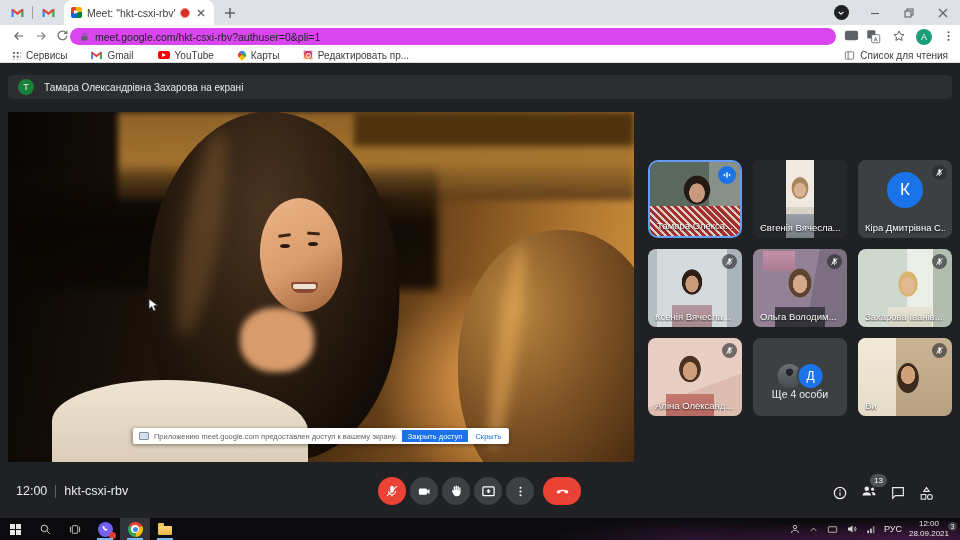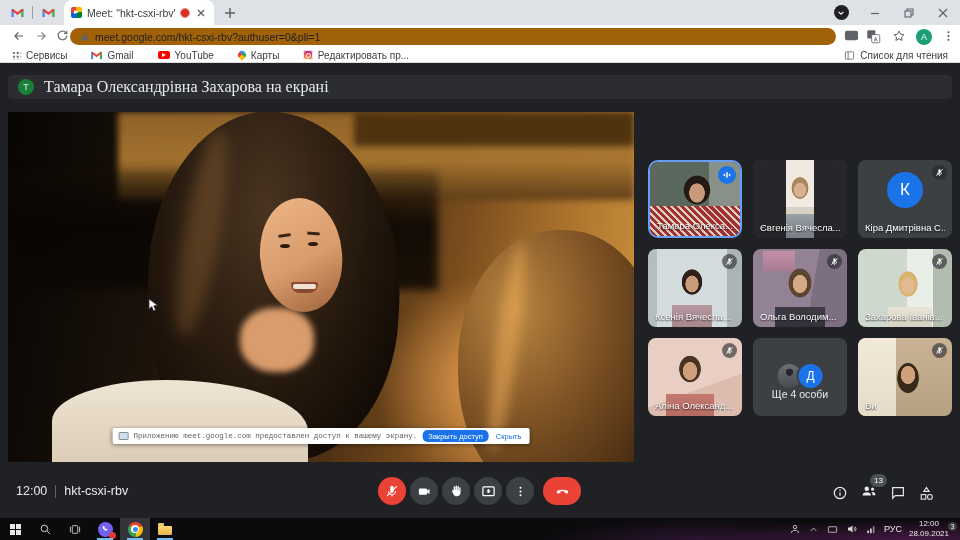--- a/index.html
+++ b/index.html
@@ -16,42 +16,42 @@
   .tab-title{font-size:10.5px;color:#3c4043;white-space:nowrap;overflow:hidden;flex:1;}
   .rec-dot{width:8px;height:8px;border-radius:50%;background:#d93025;border:1.5px solid #f28b82;flex:0 0 auto;}
   .tab-x{width:12px;height:12px;flex:0 0 auto;}
   #newtab{position:absolute;left:222px;top:5px;width:16px;height:16px;}
   #wincontrols{position:absolute;right:0;top:0;height:25px;display:flex;align-items:center;}
   .winbtn{width:34px;height:25px;display:flex;align-items:center;justify-content:center;}
   .prof-circ{width:15px;height:15px;border-radius:50%;background:#202124;display:flex;align-items:center;justify-content:center;}
   
   #toolbar{position:absolute;left:0;top:25px;width:960px;height:23px;background:#fff;}
   .navico{position:absolute;top:4px;}
-  #urlbar{position:absolute;left:70px;top:3px;width:766px;height:17px;border-radius:9px;background:#a16207;
+  #urlbar{position:absolute;left:70px;top:3px;width:766px;height:17px;border-radius:9px;background:#d946ef;
           display:flex;align-items:center;gap:6px;padding:0 10px;box-sizing:border-box;}
   #urltext{font-size:10.5px;color:#202124;white-space:nowrap;overflow:hidden;}
   .tb-right{position:absolute;top:4px;}
   .avatarA{width:16px;height:16px;border-radius:50%;background:#1b9e77;color:#fff;font-size:9px;display:flex;align-items:center;justify-content:center;}
   
   #bookmarks{position:absolute;left:0;top:48px;width:960px;height:15px;background:#fff;border-bottom:1px solid #dadce0;
              display:flex;align-items:center;padding:0 12px;box-sizing:border-box;gap:24px;}
   .bm{display:flex;align-items:center;gap:5px;font-size:10px;color:#3c4043;white-space:nowrap;}
   .grid-ico{width:9px;height:9px;background-image:radial-gradient(#5f6368 1.1px,transparent 1.2px);background-size:3.8px 3.8px;}
   .yt-ico{width:12px;height:8.5px;background:#f00;border-radius:2px;position:relative;}
   .yt-ico::after{content:"";position:absolute;left:4.5px;top:2px;border-left:4px solid #fff;border-top:2.2px solid transparent;border-bottom:2.2px solid transparent;}
   .pin-ico{width:8px;height:8px;border-radius:50% 50% 50% 0;transform:rotate(-45deg);background:conic-gradient(#4285f4 0 25%,#34a853 0 50%,#fbbc04 0 75%,#ea4335 0);}
   .ig-ico{width:9.5px;height:9.5px;border-radius:3px;background:radial-gradient(circle at 30% 110%,#fdc468 5%,#e95950 50%,#bc2a8d 80%);box-shadow:inset 0 0 0 1px rgba(255,255,255,.85);position:relative;}
   .ig-ico::after{content:"";position:absolute;left:2.5px;top:2.5px;width:3px;height:3px;border:1px solid #fff;border-radius:50%;}
   .bm-spacer{flex:1;}
   
   #meet{position:absolute;left:0;top:63px;width:960px;height:455px;background:#202124;}
   #banner{position:absolute;left:8px;top:12px;width:944px;height:24px;background:#2b2d30;border-radius:4px;
           display:flex;align-items:center;gap:10px;padding:0 10px;box-sizing:border-box;}
   .banner-av{width:16px;height:16px;border-radius:50%;background:#188038;color:#e8eaed;font-size:9px;display:flex;align-items:center;justify-content:center;}
-  .banner-txt{font-size:16px;color:#e8eaed;font-family:Liberation Serif, serif;}
+  .banner-txt{font-size:10px;color:#e8eaed;}
   
   #mainvideo{position:absolute;left:8px;top:49px;width:626px;height:350px;background:#120b06;overflow:hidden;}
   #mainvideo .lay{position:absolute;}
   .sc-bg{inset:0;background:linear-gradient(100deg,#070503 0%,#1b120a 26%,#40280f 50%,#7c4e1e 70%,#b0772f 86%,#d09540 100%);}
   .sc-top{left:110px;top:0;right:0;height:88px;background:linear-gradient(180deg,#96662a,#a97730 55%,#5d3d18);filter:blur(3px);opacity:.95;}
   .sc-beam{right:0;top:0;width:280px;height:34px;background:#4f330f;filter:blur(3px);}
   .sc-mid{left:0;top:58px;width:430px;height:120px;background:linear-gradient(180deg,rgba(22,14,6,.25),rgba(10,6,3,.9) 45%,rgba(12,8,4,.85));filter:blur(4px);}
   .sc-glow{right:-50px;bottom:-70px;width:360px;height:300px;background:radial-gradient(closest-side,#f2a855,rgba(242,168,85,0) 72%);filter:blur(5px);}
   .sc-hair{left:140px;top:0;width:252px;height:348px;background:radial-gradient(ellipse at 45% 28%,#4a3421 0%,#2b1d10 42%,#140c06 78%);border-radius:46% 54% 42% 46%;transform:rotate(3deg);}
   .sc-hairhl{left:176px;top:16px;width:36px;height:210px;background:rgba(165,115,60,.32);border-radius:50%;transform:rotate(10deg);filter:blur(7px);}
@@ -61,23 +61,23 @@
   .sc-smile{left:283px;top:170px;width:27px;height:11px;background:#8a4a33;border-radius:3px 3px 12px 12px;}
   .sc-teeth{left:285px;top:172px;width:23px;height:4.5px;background:#efe2d2;border-radius:2px;}
   .sc-chest{left:232px;top:196px;width:74px;height:64px;background:#d99c6c;border-radius:45%;filter:blur(3px);}
   .sc-shirt{left:44px;bottom:-10px;width:256px;height:92px;background:linear-gradient(180deg,#efe4d3,#d9cab4);border-radius:48% 60% 0 0;}
   .sc-p2{right:-30px;bottom:-44px;width:206px;height:276px;background:radial-gradient(ellipse at 28% 28%,#b8853f 0%,#7d5124 42%,#44290f 82%);border-radius:48%;}
   .sc-p2rim{right:116px;bottom:10px;width:22px;height:210px;background:rgba(244,178,92,.5);border-radius:50%;transform:rotate(8deg);filter:blur(6px);}
   #cursor{position:absolute;left:140px;top:186px;}
   
   #sharebar{position:absolute;left:50%;transform:translateX(-50%);bottom:18px;height:16px;background:#fff;border-radius:2px;
             display:flex;align-items:center;gap:5px;padding:0 6px;box-shadow:0 1px 4px rgba(0,0,0,.45);white-space:nowrap;}
-  #sharebar .msg{font-size:7.5px;color:#5f6368;font-family:Liberation Mono, monospace;}
+  #sharebar .msg{font-size:7.5px;color:#5f6368;}
   .share-mon{width:8px;height:6px;border:1px solid #8a8f94;border-radius:1px;background:#cfe0f5;}
-  .stopbtn{font-size:7.5px;color:#fff;background:#1a73e8;border-radius:5px;padding:1.5px 6px;}
+  .stopbtn{font-size:7.5px;color:#fff;background:#1a73e8;border-radius:0;padding:1.5px 6px;}
   .hidebtn{font-size:7.5px;color:#1a73e8;padding:1px 2px;}
   
   .tile{position:absolute;width:94px;height:78px;border-radius:8px;background:#3c4043;overflow:hidden;box-sizing:border-box;}
   .tile.active{border:2px solid #669df6;border-radius:10px;}
   .tv{position:absolute;inset:0;}
   .tname{position:absolute;left:7px;bottom:5px;font-size:9.5px;color:#fff;text-shadow:0 1px 2px rgba(0,0,0,.9);
          white-space:nowrap;max-width:80px;overflow:hidden;}
   .micoff{position:absolute;top:5px;right:5px;width:15px;height:15px;border-radius:50%;background:rgba(38,40,43,.62);
           display:flex;align-items:center;justify-content:center;}
   .audio-ind{position:absolute;top:4px;right:4px;width:18px;height:18px;border-radius:50%;background:#1a73e8;

